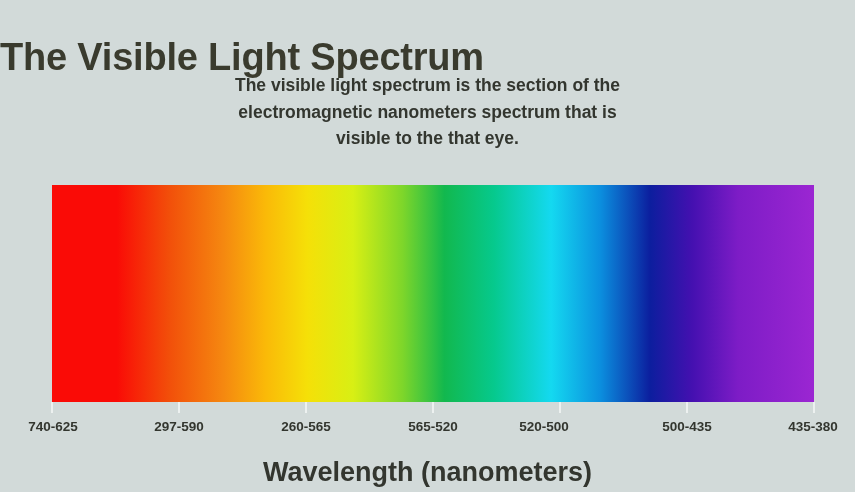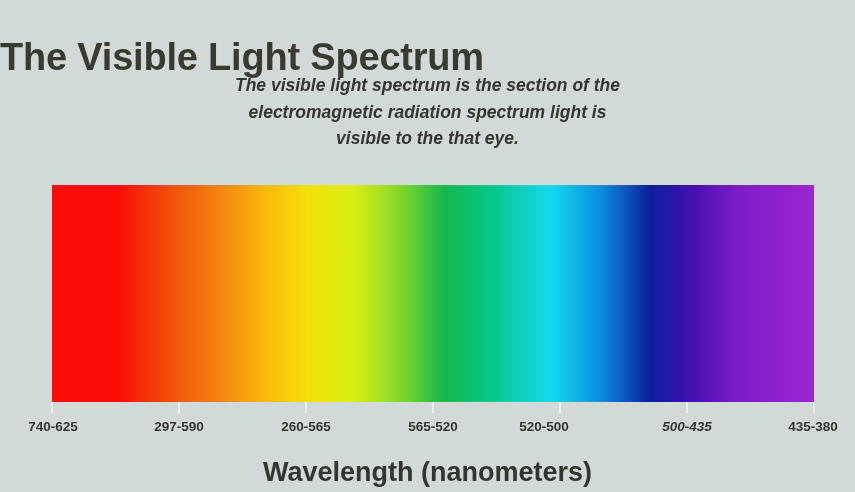--- a/index.html
+++ b/index.html
@@ -38,21 +38,20 @@
   #subtitle {
     position: absolute;
     left: 0;
     top: 72px;
     width: 855px;
     text-align: center;
     font-size: 17.5px;
     font-weight: bold;
     color: #33362f;
     line-height: 1.52;
-    font-style: italic;
   }
   #subtitle .sub-line {
     display: block;
   }
 
   
   #spectrum-wrap {
     position: absolute;
     left: 52px;
     top: 185px;
@@ -126,41 +125,41 @@
 </style>
 </head>
 <body>
 
 <div id="page">
 
   <h1 id="title">The Visible Light Spectrum</h1>
 
   <div id="subtitle">
     <span class="sub-line">The visible light spectrum is the section of the</span>
-    <span class="sub-line">electromagnetic radiation spectrum light is</span>
+    <span class="sub-line">electromagnetic nanometers spectrum that is</span>
     <span class="sub-line">visible to the that eye.</span>
   </div>
 
   <div id="spectrum-wrap">
     <div id="spectrum-bar" style="background: linear-gradient(to right, rgb(250, 11, 6) 0%, rgb(250, 11, 6) 8.5%, rgb(242, 80, 10) 15.5%, rgb(245, 136, 16) 22.5%, rgb(250, 185, 8) 28%, rgb(245, 224, 8) 33.5%, rgb(216, 239, 20) 39.5%, rgb(126, 214, 42) 46%, rgb(18, 184, 78) 51.5%, rgb(6, 201, 141) 58%, rgb(20, 217, 240) 65.5%, rgb(11, 142, 222) 72%, rgb(12, 30, 158) 78.5%, rgb(68, 16, 176) 84%, rgb(125, 28, 198) 90%, rgb(155, 38, 210) 100%);"></div>
   </div>
 
   <div id="axis">
     <div id="ticks">
         <div class="tick-mark" style="left: 51px;"></div>
         <div class="tick-label" style="left: 53px;">740-625</div>
         <div class="tick-mark" style="left: 178.025px;"></div>
         <div class="tick-label" style="left: 179.025px;">297-590</div>
         <div class="tick-mark" style="left: 304.975px;"></div>
         <div class="tick-label" style="left: 305.975px;">260-565</div>
         <div class="tick-mark" style="left: 432px;"></div>
         <div class="tick-label" style="left: 433px;">565-520</div>
         <div class="tick-mark" style="left: 559.025px;"></div>
         <div class="tick-label" style="left: 544px;">520-500</div>
         <div class="tick-mark" style="left: 685.975px;"></div>
-        <div class="tick-label" style="left: 686.975px; font-style: italic;">500-435</div>
+        <div class="tick-label" style="left: 686.975px;">500-435</div>
         <div class="tick-mark" style="left: 813px;"></div>
         <div class="tick-label" style="left: 813px;">435-380</div>
       </div>
     <div id="axis-title">Wavelength (nanometers)</div>
   </div>
 
 </div>
 
 </body></html>

